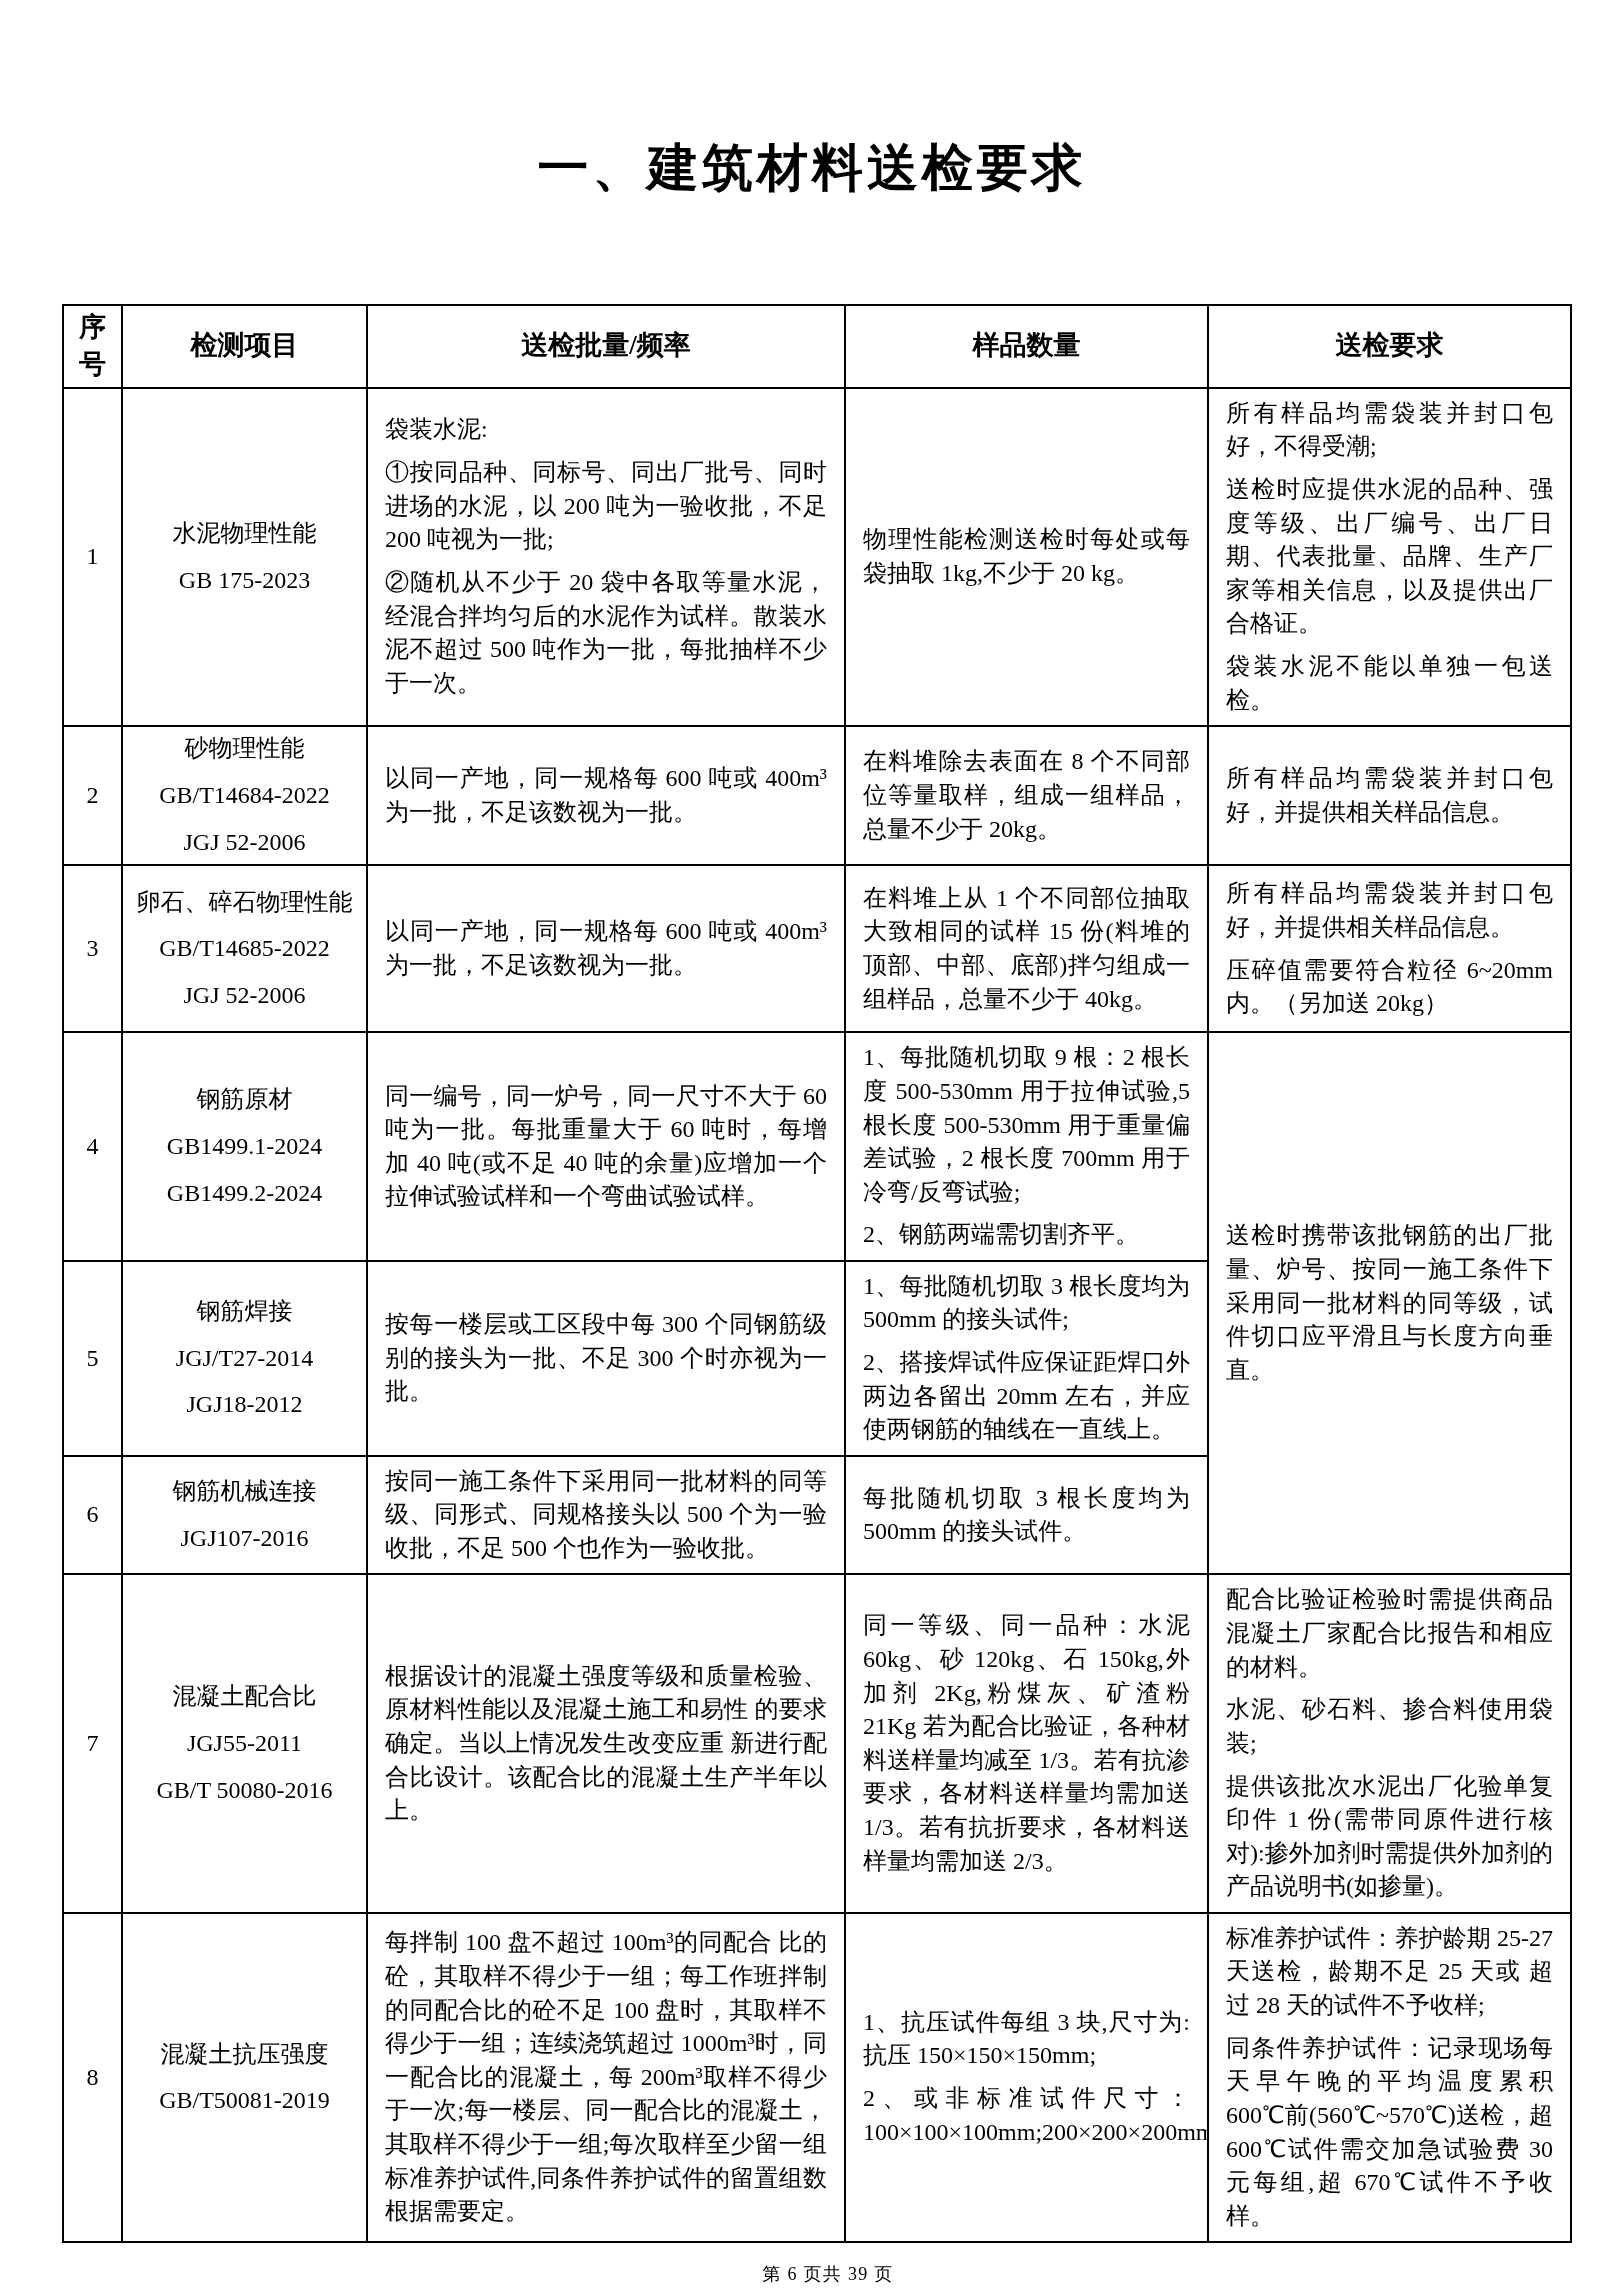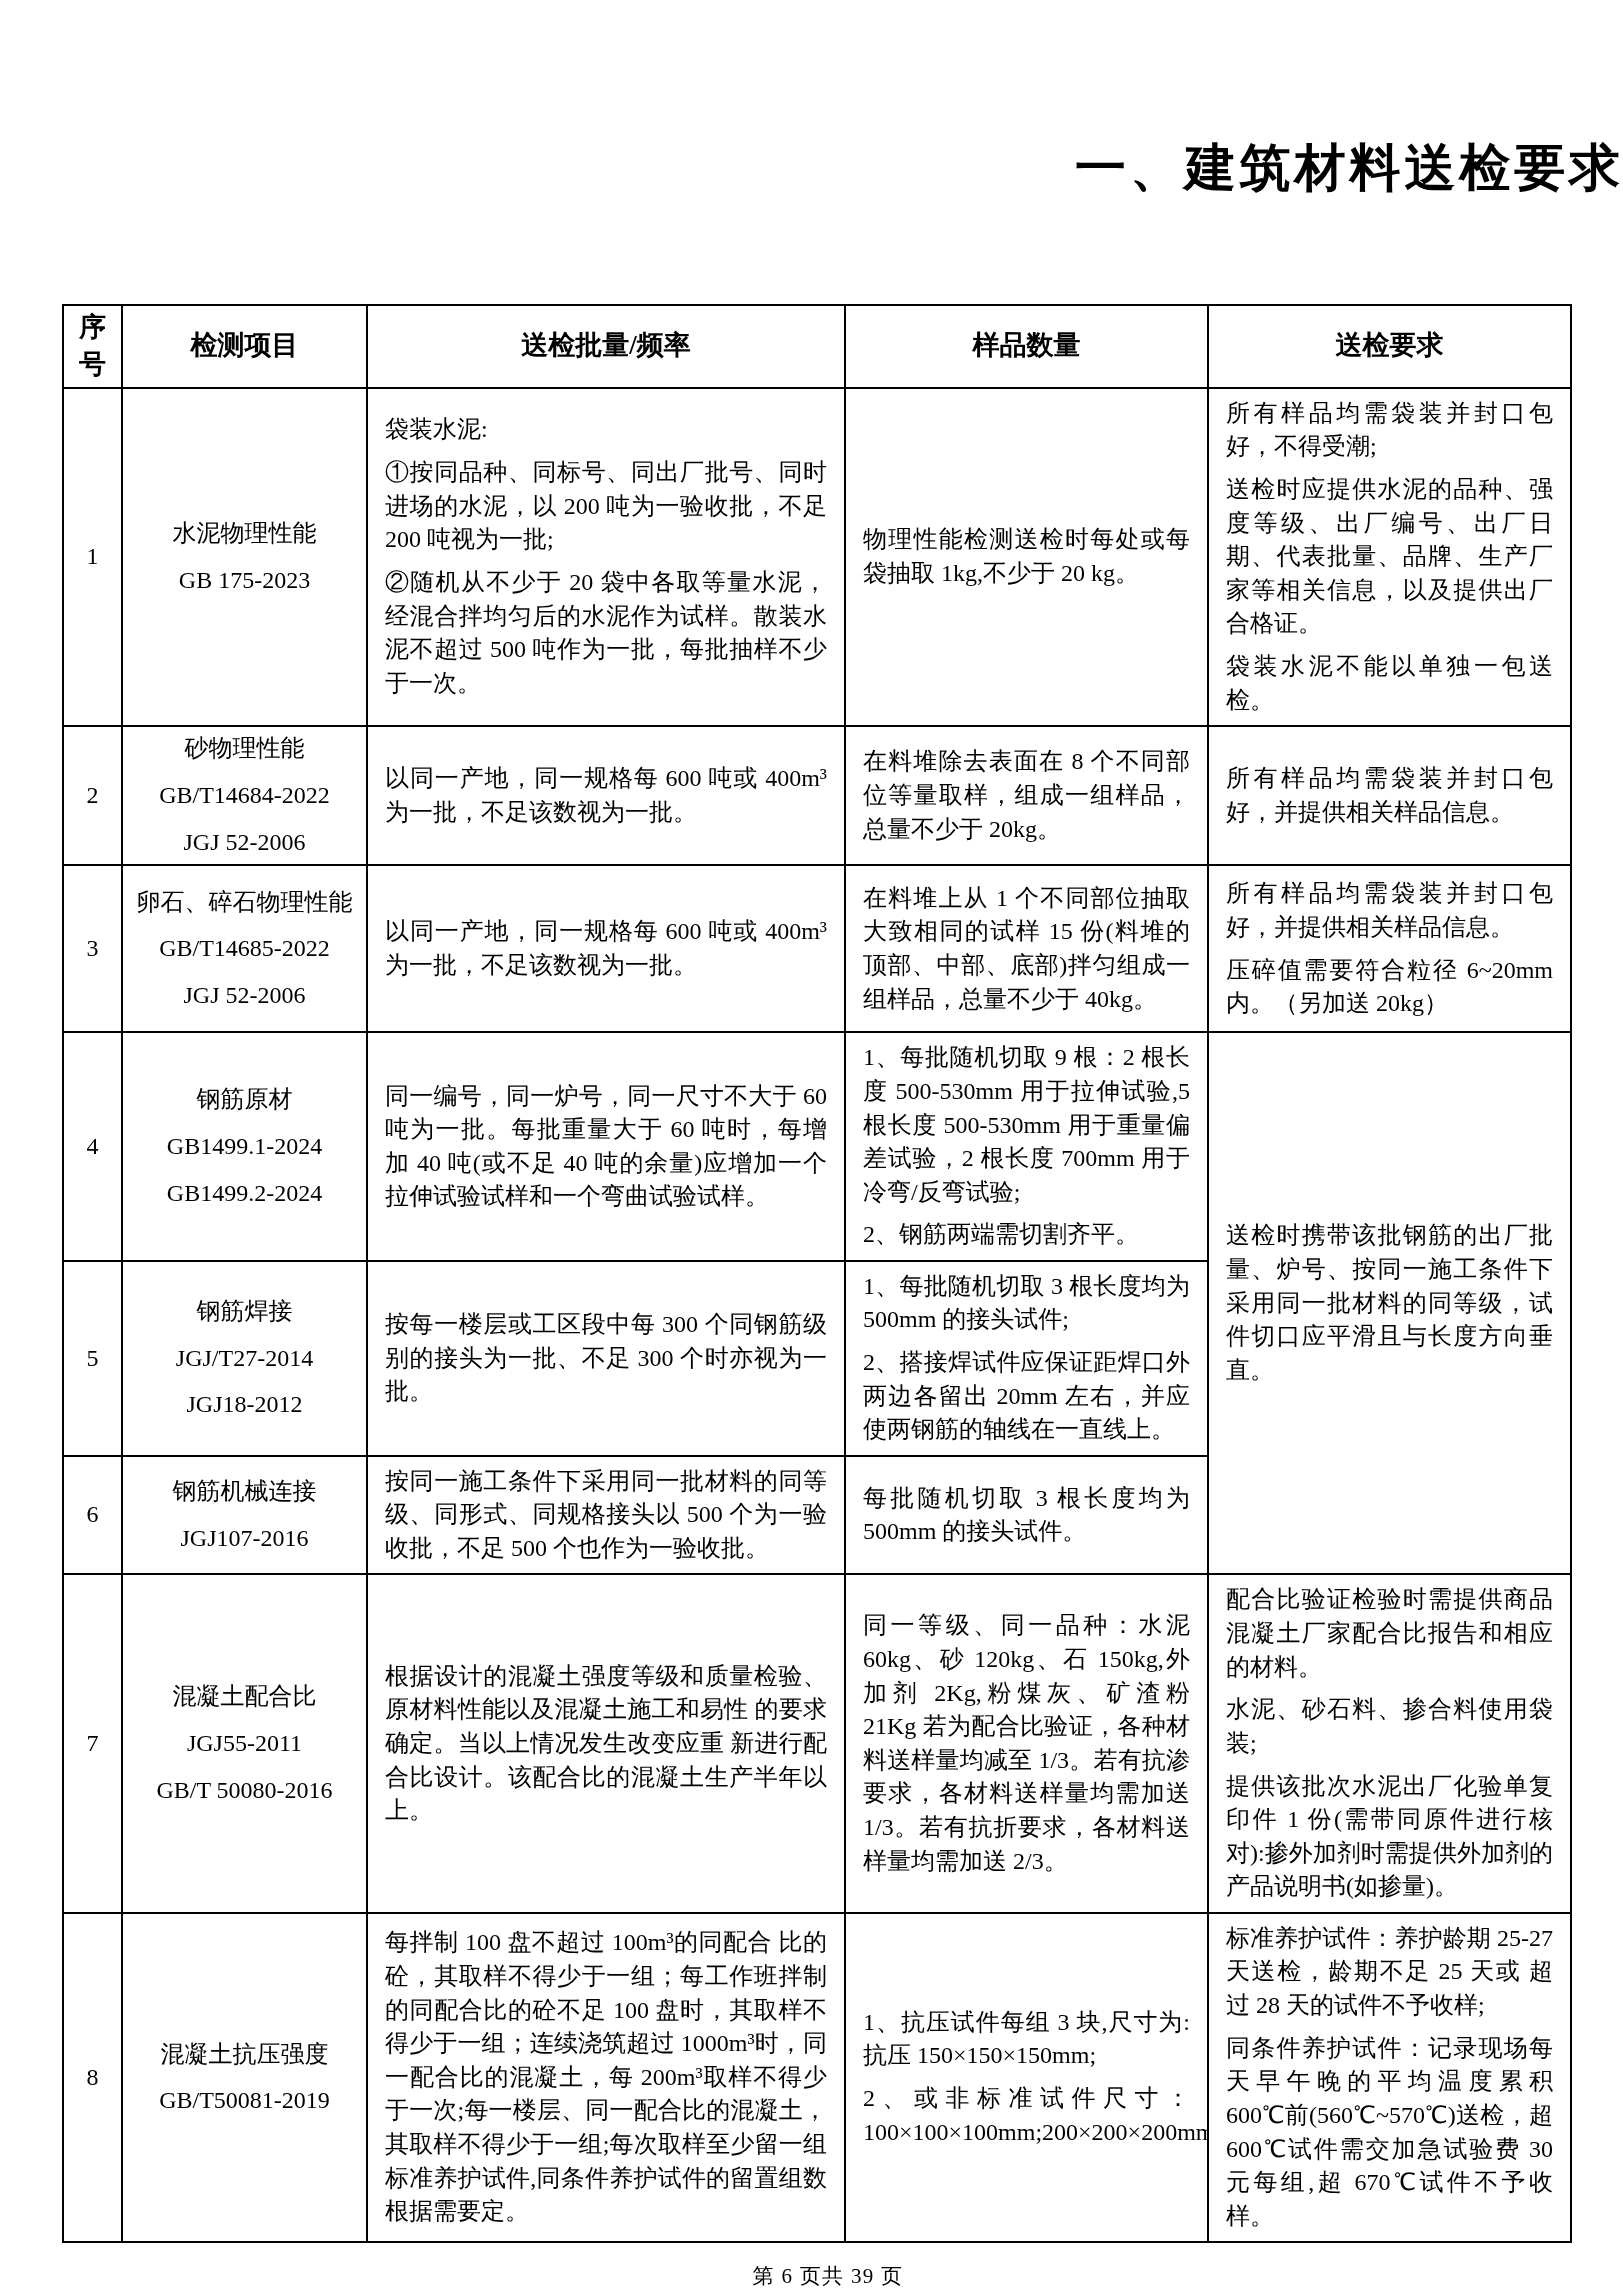--- a/index.html
+++ b/index.html
@@ -10,21 +10,21 @@
     font-family: "Liberation Serif", "DejaVu Serif", serif;
   }
   body {
     width: 1624px;
     height: 2295px;
     position: relative;
     box-sizing: border-box;
   }
   .doc-title {
     padding-top: 134px;
-    text-align: right;
+    text-align: center;
     font-size: 51px;
     font-weight: bold;
     letter-spacing: 3.9px;
     font-family: "Liberation Serif", "DejaVu Serif", serif;
   }
   table.req-table {
     border-collapse: collapse;
     table-layout: fixed;
     margin-left: 62px;
     margin-top: 101px;
@@ -58,21 +58,21 @@
     padding: 5.2px 6.5px;
   }
   td.c-text {
     text-align: justify;
     padding: 7.9px 17px;
   }
   .para + .para { margin-top: 9.2px; }
   td.c-item .para + .para { margin-top: 13px; }
   .page-footer {
     text-align: center;
-    font-size: 21px;
+    font-size: 18px;
     margin-top: 18.3px;
     letter-spacing: 1.3px;
     margin-left: 32px;
   }
 </style>
 </head>
 <body>
 
 <div class="doc-title">一、建筑材料送检要求</div>
 

